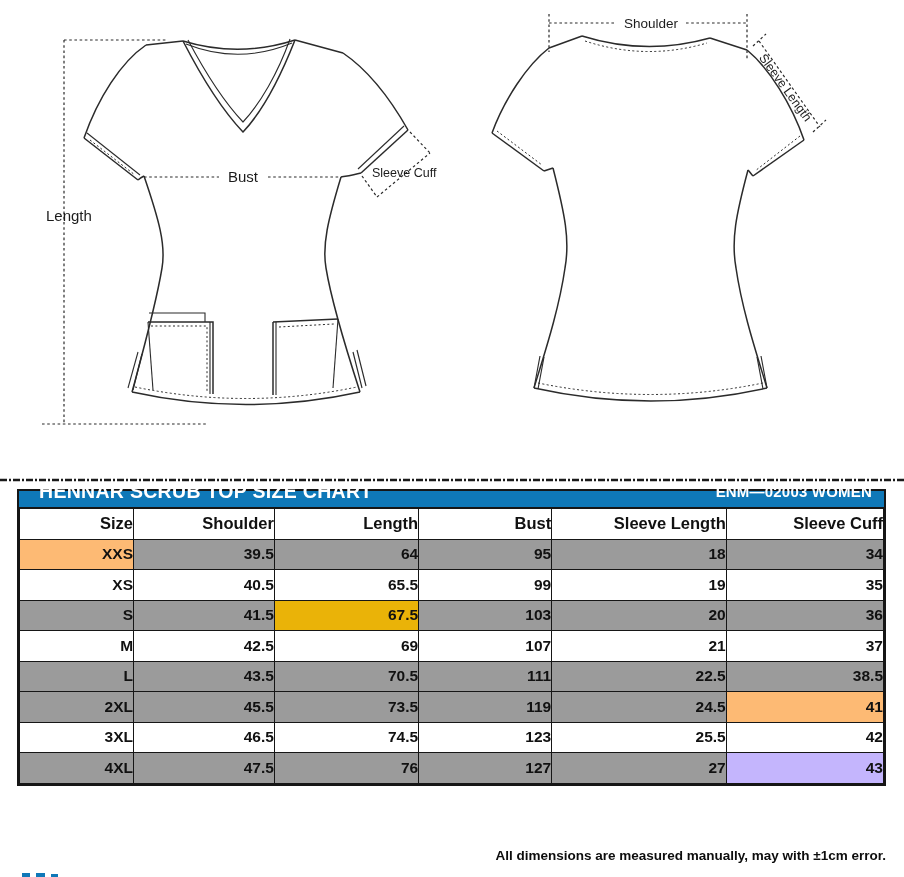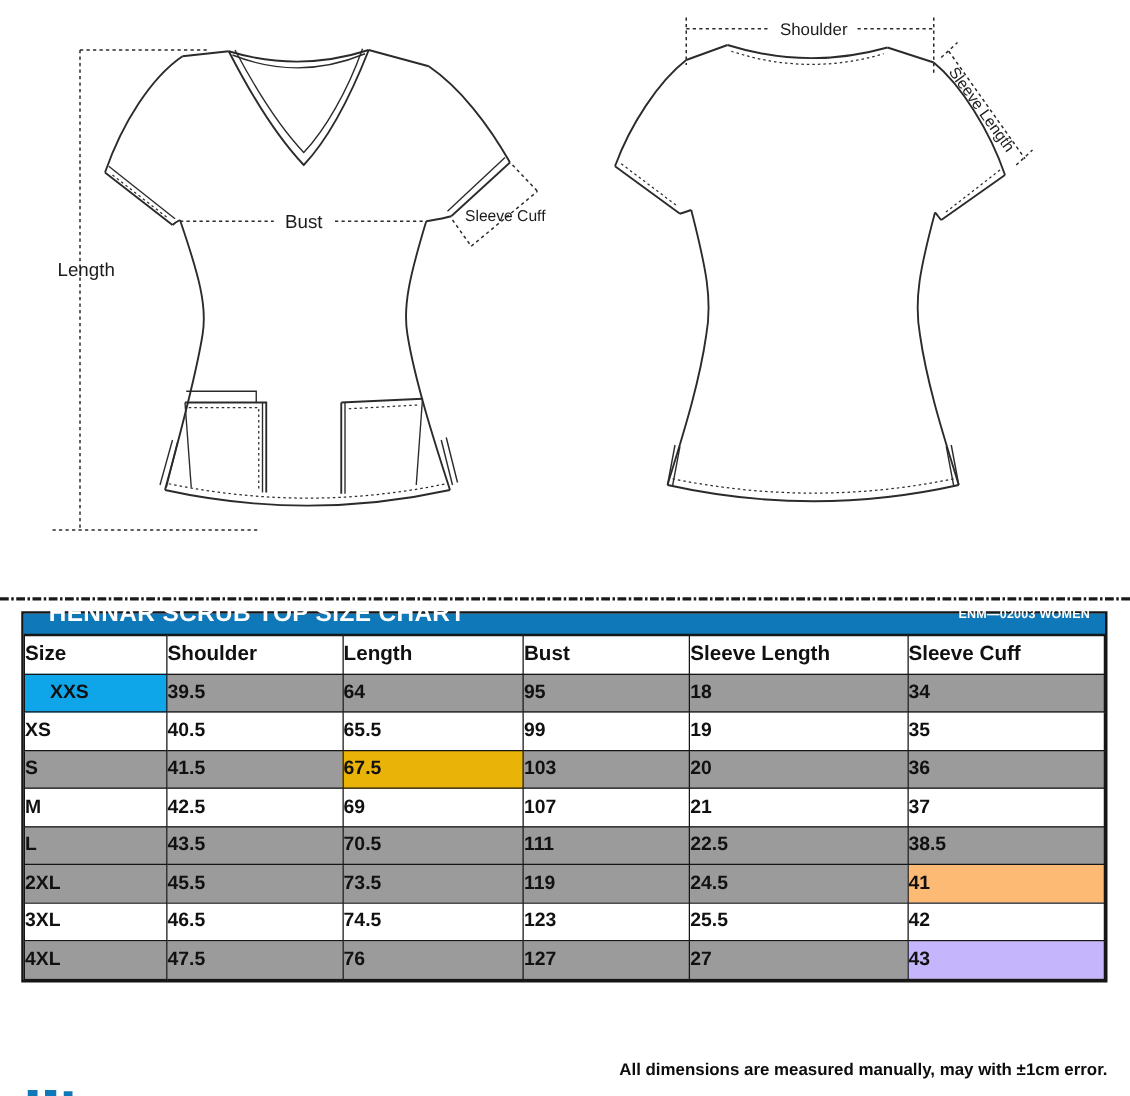--- a/index.html
+++ b/index.html
@@ -28,24 +28,24 @@
   .table-wrap{
     position:absolute;left:17px;top:489px;width:869px;
     border:2.5px solid #161616;box-sizing:border-box;background:#fff;
   }
   .band{
     display:flex;justify-content:space-between;align-items:center;
     height:15px;background:#0f78b8;color:#fff;
     border-bottom:1.5px solid #161616;padding:0 12px 16px 20px;box-sizing:border-box;
   }
   .band .title{font-size:19.5px;font-weight:bold;letter-spacing:.3px;}
-  .band .model{font-size:10px;font-weight:bold;letter-spacing:.2px;}
+  .band .model{font-size:15px;font-weight:bold;letter-spacing:.2px;}
   table.size{border-collapse:collapse;width:100%;table-layout:fixed;}
   table.size th,table.size td{
-    border:1.5px solid #161616;text-align:left;vertical-align:middle;
+    border:1.5px solid #161616;text-align:right;vertical-align:middle;
     height:29.5px;padding:0;font-weight:bold;background-clip:padding-box;
   }
   table.size th{font-size:16.5px;background:#fff;}
   table.size td{font-size:15.5px;}
   tr.gray td{background:#9b9b9b;}
   col.c-size{width:13.2%;}col.c-shoulder{width:16.3%;}col.c-length{width:16.7%;}
   col.c-bust{width:15.4%;}col.c-slength{width:20.2%;}col.c-scuff{width:18.2%;}
   
   .note{
     position:absolute;top:848px;right:18px;font-size:13.5px;font-weight:bold;color:#0d0d0d;
@@ -186,21 +186,21 @@
           <th>Size</th>
           <th>Shoulder</th>
           <th>Length</th>
           <th>Bust</th>
           <th>Sleeve Length</th>
           <th>Sleeve Cuff</th>
         </tr>
       </thead>
       <tbody>
         <tr class="gray">
-          <td style="background: #0ea5e9; padding-left: 20px;">XXS</td>
+          <td style="background: #fdba74; padding-left: 20px;">XXS</td>
           <td style="background: rgb(155, 155, 155);">39.5</td>
           <td style="background: rgb(155, 155, 155);">64</td>
           <td style="background: rgb(155, 155, 155);">95</td>
           <td style="background: rgb(155, 155, 155);">18</td>
           <td style="background: rgb(155, 155, 155);">34</td>
         </tr>
         <tr>
           <td>XS</td>
           <td>40.5</td>
           <td>65.5</td>

